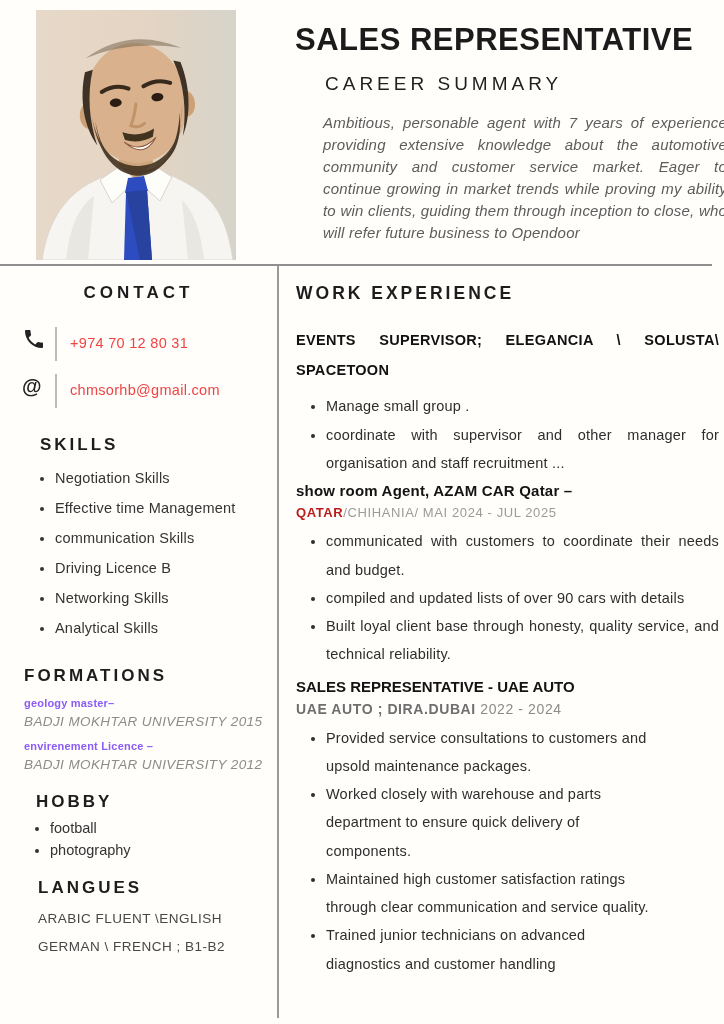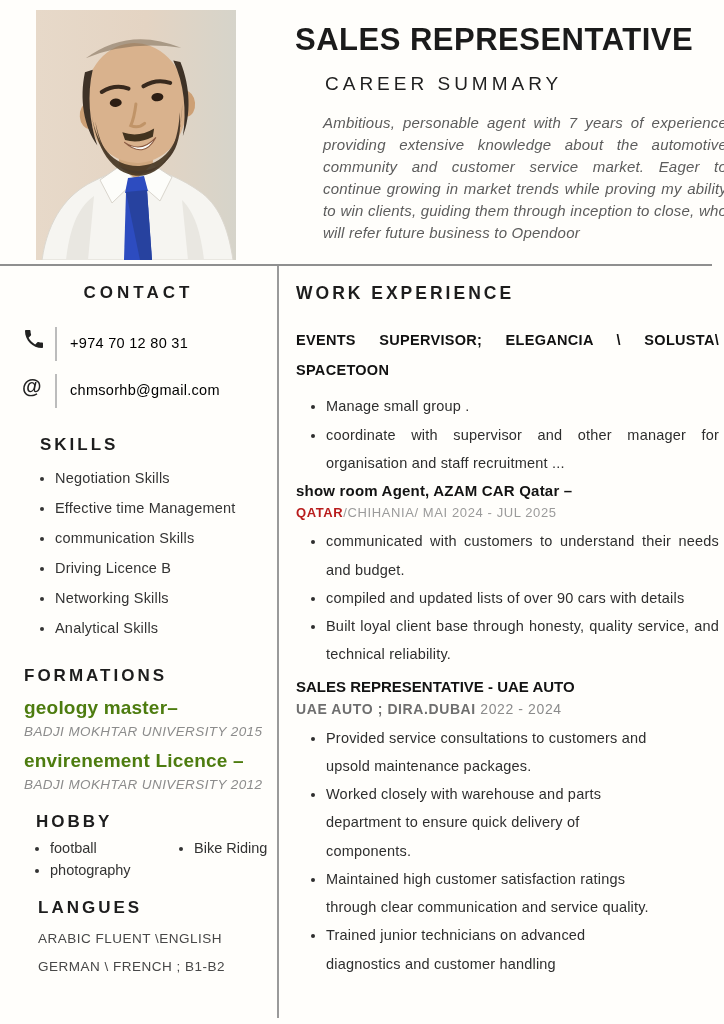--- a/index.html
+++ b/index.html
@@ -25,26 +25,26 @@
   
   .left-col { position:absolute; left:0; top:266px; width:277px; }
   .sec-heading { font-size:17px; font-weight:800; letter-spacing:3px; color:#1d1d1d; }
   .contact-heading { text-align:center; margin-top:17px; letter-spacing:4px; }
   .contact-rows { margin:24px 0 0 22px; }
   .contact-row { display:flex; align-items:stretch; margin-bottom:13px; }
   .contact-icon { width:24px; height:24px; flex:0 0 24px; }
   .contact-icon svg { display:block; }
   .at-glyph { font-size:20px; font-weight:700; color:#222; line-height:24px; }
   .contact-sep { width:2px; background:#bcbcbc; margin:0 13px 0 9px; min-height:34px; }
-  .contact-text { font-size:14.5px; color:#000000; padding-top:4px; letter-spacing:0.3px; line-height:1.7; }
+  .contact-text { font-size:14.5px; color:#ef4444; padding-top:4px; letter-spacing:0.3px; line-height:1.7; }
   .skills-block { margin:27px 0 0 40px; }
   .skill-list { margin:15px 0 0 0; padding-left:15px; }
   .skill-list li { font-size:14.5px; color:#343434; margin-bottom:14px; letter-spacing:0.2px; }
   .formations-block { margin:30px 0 0 24px; }
-  .formation-title { font-size:19px; font-weight:800; color:#4d7c0f; margin-top:11px; letter-spacing:0.2px; }
+  .formation-title { font-size:11px; font-weight:800; color:#8b5cf6; margin-top:11px; letter-spacing:0.2px; }
   .formation-school { font-size:13.5px; font-style:italic; color:#8c8c8c; margin-top:5px; letter-spacing:0.4px; }
   .hobby-block { margin:20px 0 0 36px; }
   .hobby-cols { display:flex; margin-top:8px; }
   .hobby-list { margin:0; padding-left:14px; }
   .hobby-list li { font-size:14.5px; color:#333; margin-bottom:6px; }
   .hobby-col1 { width:130px; }
   .langues-block { margin:14px 0 0 38px; }
   .langue-line { font-size:13.5px; color:#474747; letter-spacing:0.5px; margin-top:13px; }
   
   .right-col { position:absolute; left:296px; top:266px; width:423px; }
@@ -171,23 +171,20 @@
       <div class="formation-school">BADJI MOKHTAR UNIVERSITY 2012</div>
     </div>
 
     <div class="hobby-block">
       <div class="sec-heading">HOBBY</div>
       <div class="hobby-cols">
         <ul class="hobby-list hobby-col1">
           <li>football</li>
           <li>photography</li>
         </ul>
-        <ul class="hobby-list">
-          <li>Bike Riding</li>
-        </ul>
       </div>
     </div>
 
     <div class="langues-block">
       <div class="sec-heading">LANGUES</div>
       <div class="langue-line">ARABIC FLUENT \ENGLISH</div>
       <div class="langue-line">GERMAN \ FRENCH ; B1-B2</div>
     </div>
 
   </div>
@@ -203,21 +200,21 @@
     <ul class="bullets justify">
       <li>Manage small group .</li>
       <li>coordinate with supervisor and other manager for organisation and staff recruitment  ...</li>
     </ul>
 
     <div class="job2-title">show room Agent, AZAM CAR Qatar –</div>
     <div class="job-meta">
       <span class="meta-bold">QATAR</span><span class="meta-rest">/CHIHANIA/ MAI 2024 - JUL 2025</span>
     </div>
     <ul class="bullets justify">
-      <li>communicated with customers to understand their needs and budget.</li>
+      <li>communicated with customers to coordinate their needs and budget.</li>
       <li>compiled and updated lists of over 90 cars with details</li>
       <li>Built loyal client base through honesty, quality service, and technical reliability.</li>
     </ul>
 
     <div class="job3-title">SALES REPRESENTATIVE  - UAE AUTO</div>
     <div class="job-meta job3-meta">
       <span class="meta-bold">UAE AUTO ; DIRA.DUBAI</span><span class="meta-rest"> 2022 -  2024</span>
     </div>
     <ul class="bullets narrow">
       <li>Provided service consultations to customers and upsold maintenance packages.</li>

